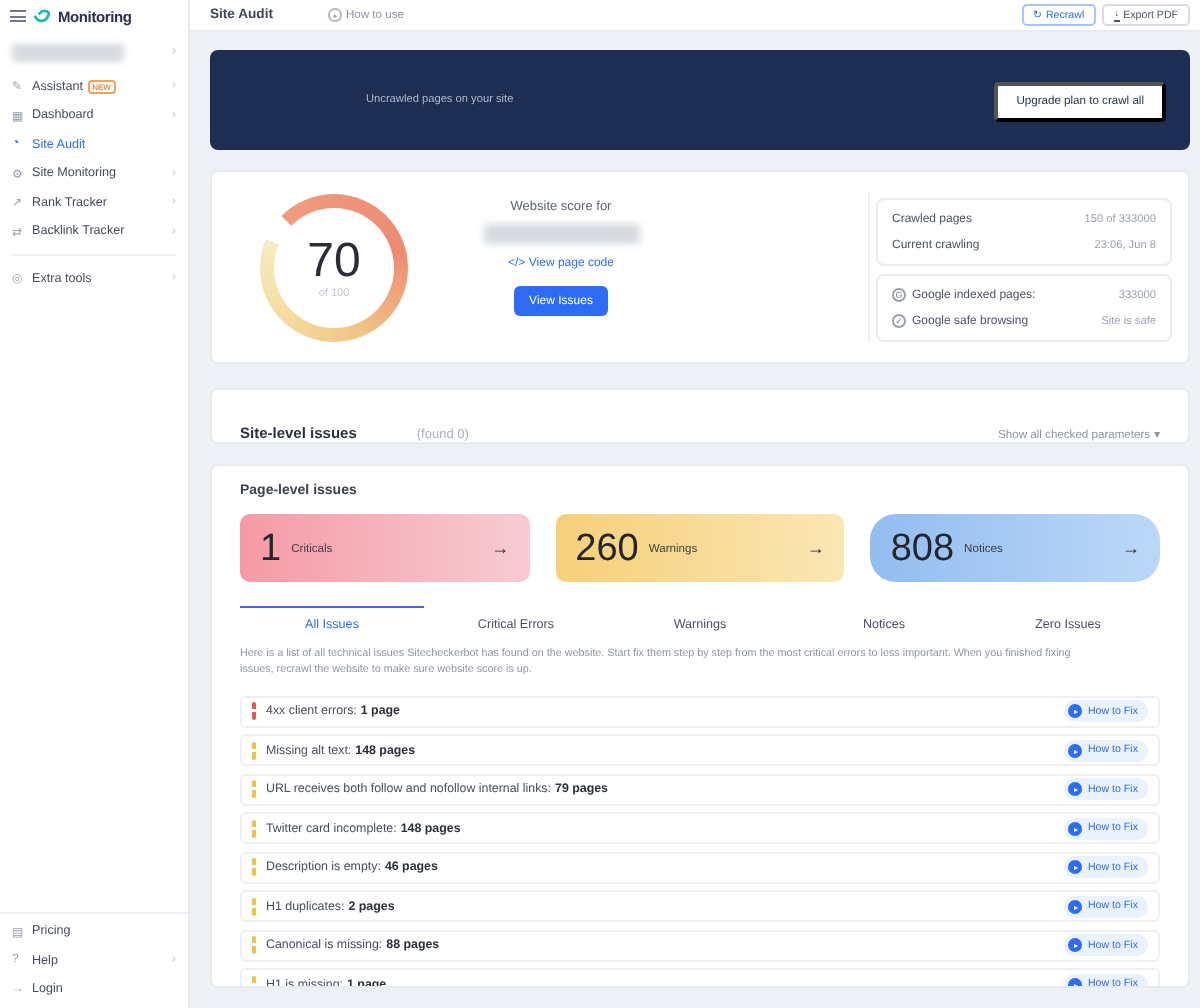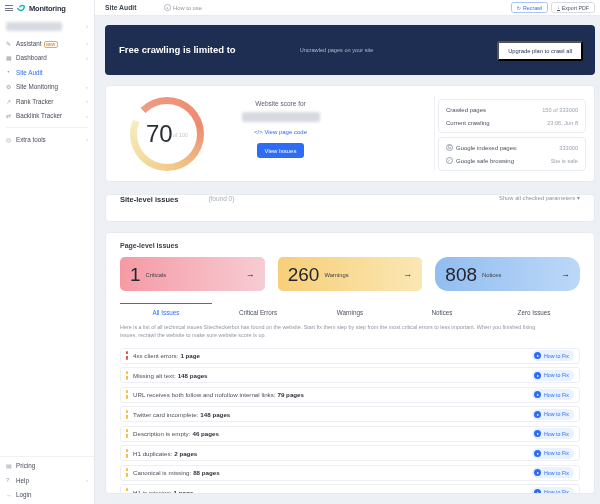--- a/index.html
+++ b/index.html
@@ -56,41 +56,41 @@
   .banner-btn { position:absolute; right:12px; top:16px; background:#fff; color:#243554;
     font-size:5.8px; padding:5px 9px; border-radius:2.5px; cursor:pointer; }
 
   .score-card { position:relative; margin-top:10px; height:97px; background:#fff;
     border:1px solid #e8eaef; border-radius:4px; }
   .gauge { position:absolute; left:24px; top:11px; width:74px; height:74px; }
   .gauge-ring { width:74px; height:74px; border-radius:50%;
     background:conic-gradient(from 315deg, #ef9c80 0deg, #ee8a72 120deg, #f0c383 200deg,
       #f4dc9e 270deg, #f7ecc3 338deg, rgba(255,255,255,0) 338deg 360deg); }
   .gauge-hole { position:absolute; inset:7px; background:#fff; border-radius:50%;
-    display:flex; flex-direction:row; align-items:center; justify-content:center; }
+    display:flex; flex-direction:column; align-items:center; justify-content:center; }
   .gauge-num { font-size:24px; font-weight:400; color:#2a2d35; line-height:1; }
   .gauge-of { font-size:5.5px; color:#c2c7d0; margin-top:1px; }
   .score-mid { position:absolute; left:112px; top:14px; width:125px; text-align:center; }
   .score-for { font-size:6.5px; color:#5c6270; }
   .score-domain-blur { width:78px; height:10px; background:#d6dae0; border-radius:2px;
     filter:blur(1.8px); margin:5px auto 0; }
   .view-code { font-size:6px; color:#2f6cf6; margin-top:7px; cursor:pointer; }
   .btn-view-issues { display:inline-block; margin-top:8px; background:#2f6cf6; color:#fff;
     font-size:6px; padding:4.5px 8px; border-radius:3px; cursor:pointer; }
   .score-divider { position:absolute; left:328px; top:10px; bottom:10px; width:1px; background:#eef0f4; }
   .score-right { position:absolute; right:8px; top:13px; width:148px; }
   .stat-box { border:1px solid #e9ecf1; border-radius:4px; padding:3px 7px; margin-bottom:4px; background:#fff; }
   .stat-row { display:flex; align-items:center; height:13px; }
   .stat-label { font-size:6px; color:#4b5160; flex:1; display:flex; align-items:center; gap:3px; }
   .stat-value { font-size:5.6px; color:#9ba1ac; }
   .gicon { width:7px; height:7px; border:0.6px solid #9aa1ad; border-radius:50%; flex:none;
     display:flex; align-items:center; justify-content:center; font-size:4.5px; color:#7d8490; }
 
   .site-card { margin-top:12px; height:28px; background:#fff; border:1px solid #e8eaef;
-    border-radius:4px; display:flex; align-items:flex-start; padding:0 14px;gap:27px; }
+    border-radius:4px; display:flex; align-items:flex-end; padding:0 14px;gap:27px; }
   .site-title { font-size:7.5px; font-weight:700; color:#2d313c; }
   .site-found { font-size:6.5px; color:#a9aeb9; margin-left:3px; }
   .site-showall { margin-left:auto; font-size:5.8px; color:#8d939e; display:flex; align-items:center; gap:2px; cursor:pointer; }
 
   .page-card { margin-top:10px; background:#fff; border:1px solid #e8eaef; border-radius:4px;
     padding:9px 14px; height:262px; overflow:hidden; }
   .page-title { font-size:7px; color:#3c414d; font-weight:600; }
   .cards-row { display:flex; gap:13px; margin-top:8px; }
   .sum-card { flex:1; height:34px; border-radius:5px; display:flex; align-items:center; padding:0 10px; cursor:pointer; }
   .sum-card.critical { background:linear-gradient(90deg,#f59aa5,#f7ccd3); }
@@ -216,21 +216,20 @@
           <span class="dl-ico">↓</span>
           <span>Export PDF</span>
         </button>
       </span>
     </header>
 
     <div class="content">
 
       <div class="banner">
         <div class="banner-title">
-          <div>Free crawling is limited to</div>
         </div>
         <div class="banner-mid">
           <div class="banner-mid-label">Uncrawled pages on your site</div>
         </div>
         <button class="banner-btn">Upgrade plan to crawl all</button>
       </div>
 
       <div class="score-card">
         <div class="gauge">
           <div class="gauge-ring"></div>

